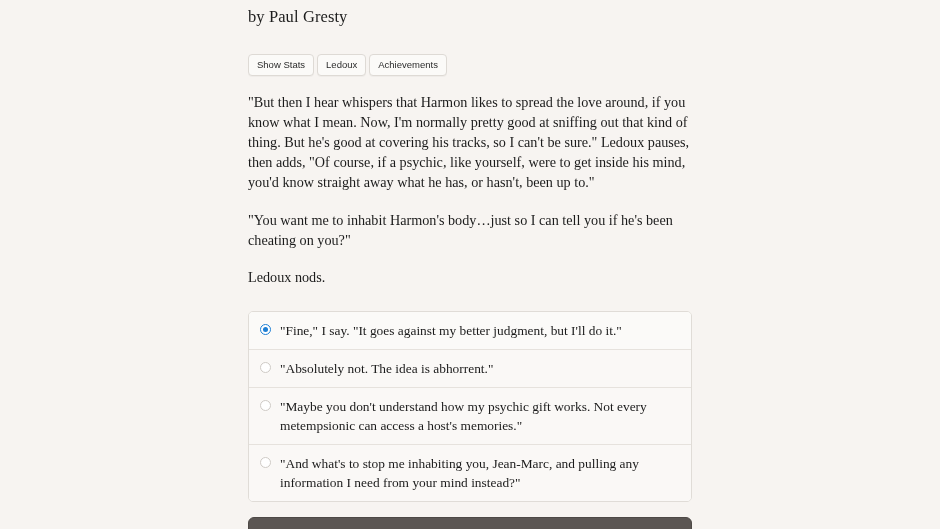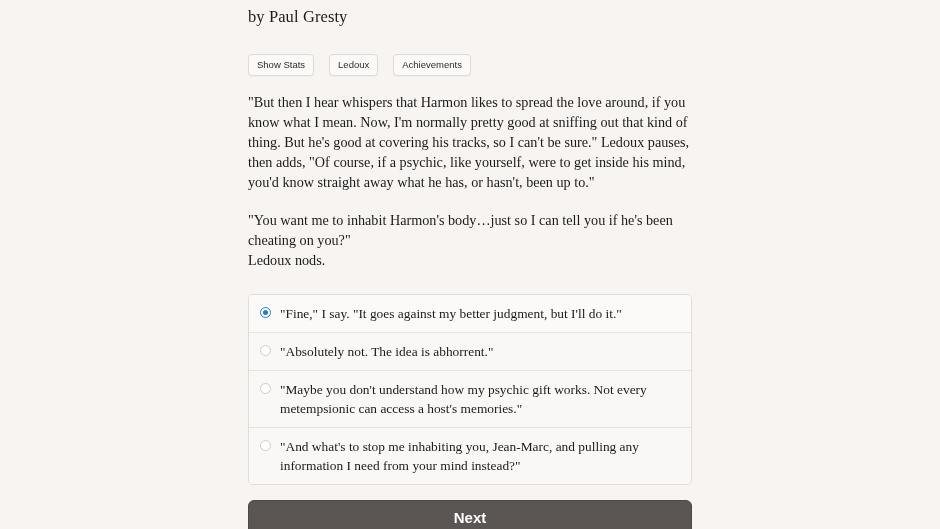--- a/index.html
+++ b/index.html
@@ -30,21 +30,21 @@
     font-family: "Liberation Serif", "DejaVu Serif", serif;
     font-size: 16.5px;
     line-height: 20px;
     color: #1c1c1c;
     margin: 7px 0 12px 0;
     letter-spacing: 0.1px;
   }
   .btn-bar {
     margin-top: 27px;
     display: flex;
-    gap: 15px;
+    gap: 3px;
     align-items: center;
   }
   .stat-btn {
     font-family: "Liberation Sans", "DejaVu Sans", sans-serif;
     font-size: 9.5px;
     line-height: 1;
     color: #2b2b2b;
     background: #fbfaf8;
     border: 1px solid #dedad5;
     border-radius: 4px;
@@ -55,21 +55,21 @@
   }
   p.para {
     font-size: 14.2px;
     line-height: 20.2px;
     margin: 0;
     color: #1b1b1b;
     text-align: left;
   }
   #para1 { margin-top: 16px; }
   #para2 { margin-top: 17px; }
-  #para3 { margin-top: 0; }
+  #para3 { margin-top: 17px; }
 
   .choices {
     margin-top: 24px;
     border: 1px solid #e0dcd7;
     border-radius: 5px;
     background: #faf8f6;
     overflow: hidden;
   }
   .choice-row {
     display: flex;

